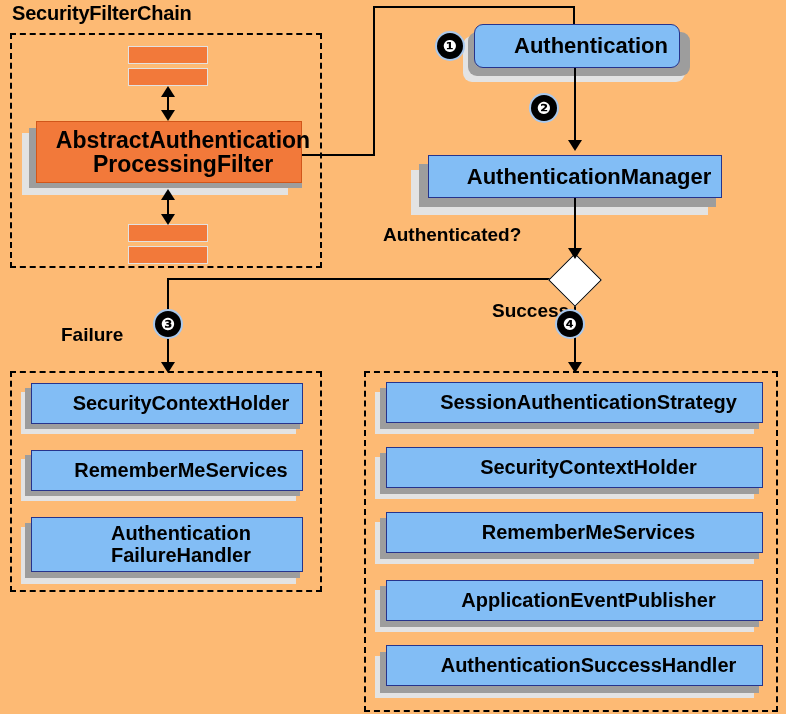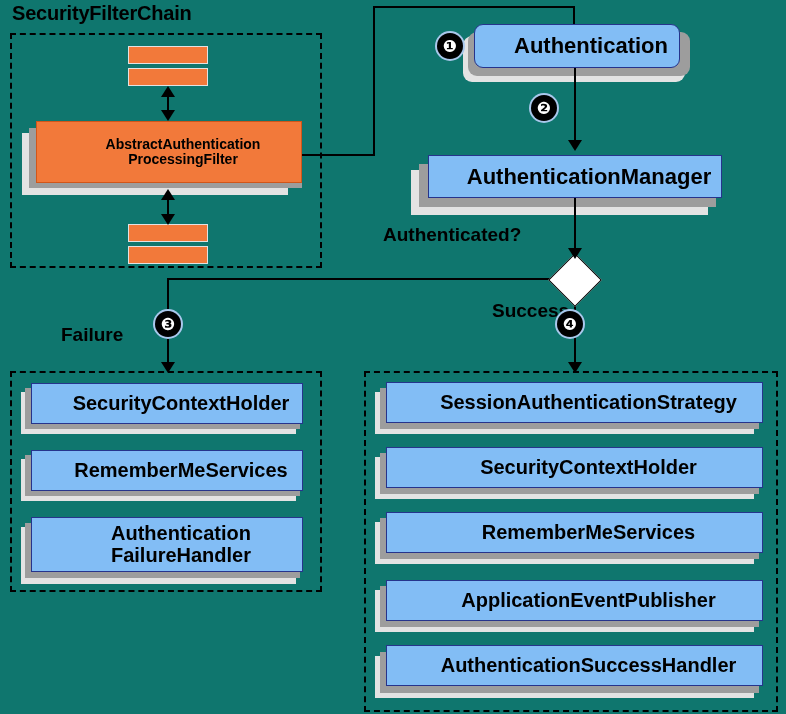--- a/index.html
+++ b/index.html
@@ -5,21 +5,21 @@
 <style>
   html,body{margin:0;padding:0;background:#ffffff;}
   body{
     font-family:"Liberation Sans","DejaVu Sans",sans-serif;
     -webkit-font-smoothing:antialiased;
   }
   #canvas{
     position:relative;
     width:786px;
     height:714px;
-    background:#0f766e;
+    background:#fdba74;
     overflow:hidden;
   }
 
   
   .group{
     position:absolute;
     border:2px dashed #000000;
     background:transparent;
     box-sizing:border-box;
   }
@@ -152,21 +152,21 @@
 
   <div class="orange-bar" style="left:128px; top:46px; width:80px; height:18px;"></div>
   <div class="orange-bar" style="left:128px; top:68px; width:80px; height:18px;"></div>
 
   <div class="line line-v" style="left:167px; top:93px; height:22px;"></div>
   <div class="arrow-up" style="left:161px; top:86px;"></div>
   <div class="arrow-down" style="left:161px; top:110px;"></div>
 
   <div class="shadow2" style="left:22px; top:133px; width:266px; height:62px;"></div>
   <div class="shadow1" style="left:29px; top:128px; width:273px; height:60px;"></div>
-  <div class="node orange" style="left:36px; top:121px; width:266px; height:62px; font-size:14px;">
+  <div class="node orange" style="left:36px; top:121px; width:266px; height:62px; font-size:23px;">
     <span class="lbl">
       <span>AbstractAuthentication</span><br>
       <span>ProcessingFilter</span>
     </span>
   </div>
 
   <div class="line line-v" style="left:167px; top:196px; height:24px;"></div>
   <div class="arrow-up" style="left:161px; top:189px;"></div>
   <div class="arrow-down" style="left:161px; top:214px;"></div>
 

